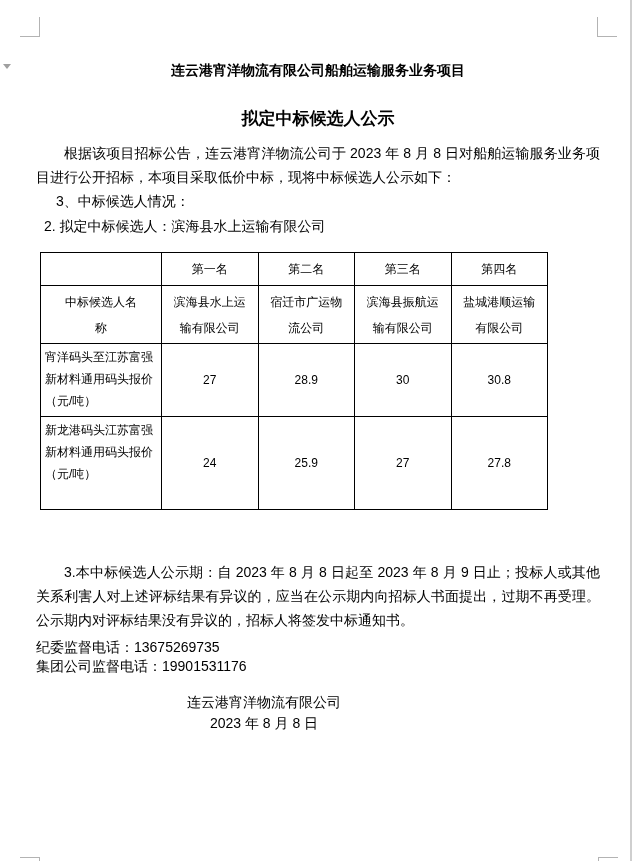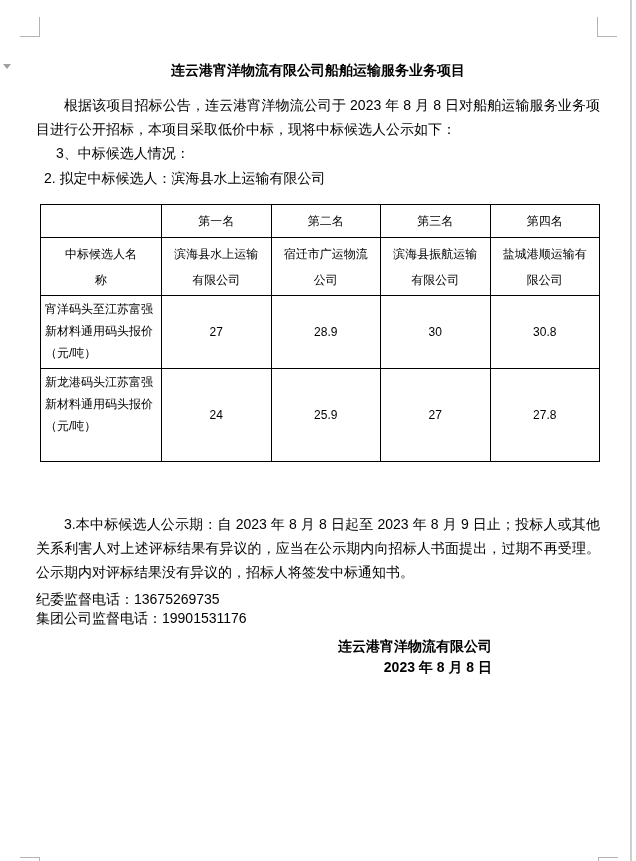--- a/index.html
+++ b/index.html
@@ -41,39 +41,39 @@
   }
   .para{
     margin:0;font-size:14px;line-height:24px;text-align:justify;
   }
   .intro{margin-top:11px;text-indent:28px;}
   .li1{margin:0;font-size:14px;line-height:25px;padding-left:20px;}
   .li2{margin:0;font-size:14px;line-height:25px;padding-left:8px;}
 
   table.bid{
     border-collapse:collapse;table-layout:fixed;
-    width:560px;margin:13px 0 0 4px;
+    width:508px;margin:13px 0 0 4px;
     font-size:12px;
   }
   table.bid td{border:1px solid #000;overflow:hidden;}
   td.c0{width:118px;}
   tr.r1 td{height:30px;text-align:center;}
   tr.r2 td{height:57px;text-align:center;vertical-align:middle;line-height:26px;padding:0 10px;}
   tr.r2 td.c0{padding:0 20px;}
   tr.rp td{text-align:center;vertical-align:middle;padding:0 10px;}
   tr.rp td.c0{text-align:left;vertical-align:top;line-height:22px;padding:2px 4px;}
   tr.r3 td{height:68px;}
   tr.r4 td{height:88px;}
 
   .para3{margin-top:50px;text-indent:28px;}
   .phone{margin:0;font-size:14px;line-height:19px;}
   .phones{margin-top:6px;}
   .footer{
-    margin-top:8px;text-align:right;padding-right:108px;
-    font-size:14px;line-height:21px;font-weight:bold;
+    margin-top:16px;text-align:center;padding-right:108px;
+    font-size:14px;line-height:21px;
   }
 </style>
 </head>
 <body>
 
 <div class="page">
 
   <div class="mark mark-tl" style="left:39px;top:36px;">
       <span class="h"></span>
       <span class="v"></span>
@@ -89,20 +89,21 @@
   <div class="mark mark-br" style="left:598px;top:857px;">
       <span class="h"></span>
       <span class="v"></span>
     </div>
   <div class="right-edge"></div>
   <div class="collapse-tri"></div>
 
   <div class="content">
 
     <h1 class="doc-title">连云港宵洋物流有限公司船舶运输服务业务项目</h1>
+    <h2 class="doc-subtitle">拟定中标候选人公示</h2>
 
     <p class="para intro">根据该项目招标公告，连云港宵洋物流公司于 2023 年 8 月 8 日对船舶运输服务业务项目进行公开招标，本项目采取低价中标，现将中标候选人公示如下：</p>
     <p class="li1">3、中标候选人情况：</p>
     <p class="li2">2. 拟定中标候选人：滨海县水上运输有限公司</p>
 
     <table class="bid">
       <tbody>
         <tr class="r1">
           <td class="c0"></td>
           <td>第一名</td>

